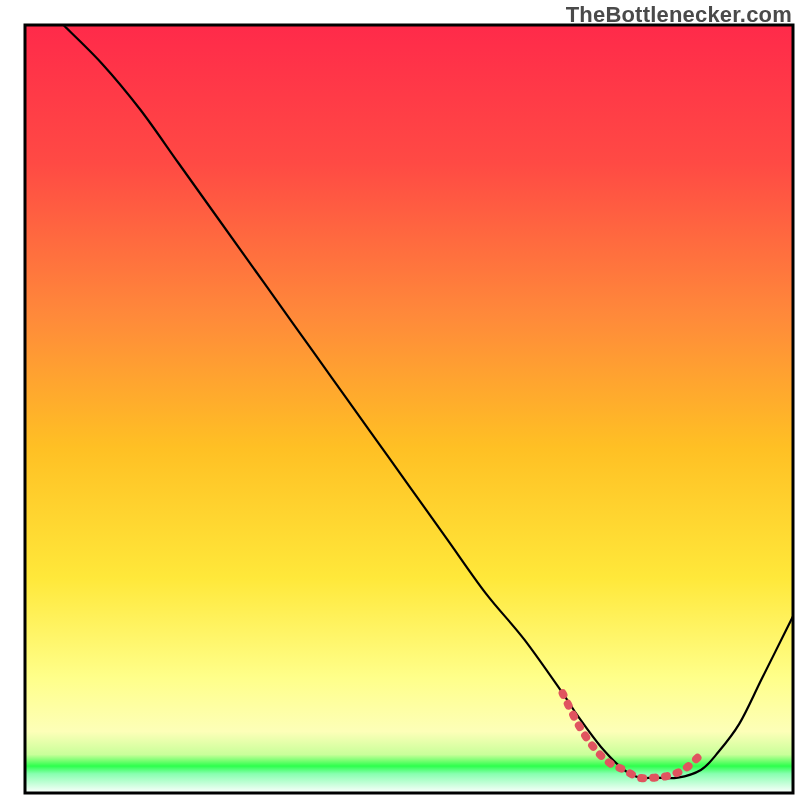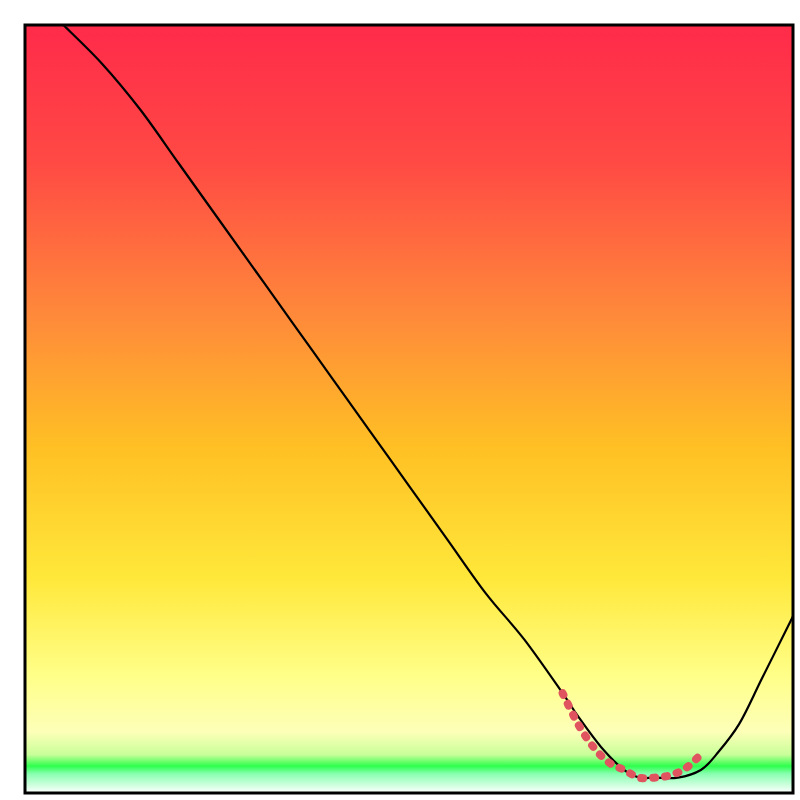--- a/index.html
+++ b/index.html
@@ -65,13 +65,14 @@
 
     <rect x="25" y="25" width="768" height="768" fill="none" stroke="#000000" stroke-width="3"></rect>
 
     <g clip-path="url(#plot-clip)">
       <path id="main-curve" fill="none" stroke="#000000" stroke-width="2.2" stroke-linecap="round" d="M 63.400000000000006 25 C 69.80000000000001 31.400000000000016, 89.00000000000001 49.320000000000086, 101.80000000000001 63.40000000000009 C 114.60000000000001 77.48000000000009, 127.39999999999999 92.84000000000003, 140.2 109.48000000000002 C 153 126.12, 165.8 145.32000000000002, 178.60000000000002 163.24 C 191.40000000000003 181.16, 204.20000000000002 199.08, 217 217 C 229.79999999999998 234.92, 242.6 252.84, 255.39999999999998 270.76 C 268.2 288.68, 280.99999999999994 306.59999999999997, 293.79999999999995 324.52 C 306.59999999999997 342.44, 319.40000000000003 360.35999999999996, 332.20000000000005 378.28 C 345.00000000000006 396.2, 357.8 414.12, 370.6 432.04 C 383.40000000000003 449.96000000000004, 396.2 467.88, 409 485.79999999999995 C 421.8 503.7199999999999, 434.6 521.64, 447.40000000000003 539.56 C 460.20000000000005 557.4799999999999, 472.99999999999994 576.68, 485.79999999999995 593.3199999999999 C 498.59999999999997 609.9599999999999, 511.40000000000003 622.76, 524.2 639.4 C 537 656.04, 553.6399999999999 680.3599999999999, 562.5999999999999 693.16 C 571.56 705.96, 571.5600000000001 707.24, 577.96 716.2 C 584.36 725.1600000000001, 593.32 737.9599999999999, 601 746.92 C 608.68 755.88, 617.64 764.84, 624.04 769.96 C 630.4399999999999 775.08, 634.2800000000001 776.36, 639.4000000000001 777.64 C 644.5200000000001 778.92, 648.36 777.64, 654.76 777.64 C 661.16 777.64, 670.1199999999999 778.92, 677.8 777.64 C 685.48 776.36, 694.44 773.8000000000001, 700.84 769.96 C 707.24 766.12, 709.8000000000001 762.28, 716.2 754.6 C 722.6 746.9200000000001, 731.5600000000001 736.6800000000001, 739.24 723.88 C 746.92 711.0799999999999, 753.3199999999999 695.7199999999999, 762.28 677.8 C 771.24 659.88, 787.88 626.6, 793 616.36"></path>
 
       <path id="optimal-dots" fill="none" stroke="#e0545f" stroke-width="8" stroke-linecap="round" stroke-dasharray="2 10" d="M 562.5999999999999 693.16 C 565.16 698.28, 572.84 714.92, 577.96 723.88 C 583.08 732.84, 588.1999999999999 740.52, 593.3199999999999 746.92 C 598.4399999999999 753.3199999999999, 603.5600000000001 758.4399999999999, 608.6800000000001 762.28 C 613.8000000000001 766.12, 618.92 767.4000000000001, 624.04 769.96 C 629.16 772.52, 634.2800000000001 776.36, 639.4000000000001 777.64 C 644.5200000000001 778.92, 649.64 778.024, 654.76 777.64 C 659.88 777.256, 665 776.8720000000001, 670.12 775.336 C 675.24 773.8, 680.36 771.88, 685.48 768.424 C 690.6 764.968, 698.28 756.904, 700.84 754.6"></path>
     </g>
   </svg>
 
+  <div class="watermark">TheBottlenecker.com</div>
 </div>
 
 </body></html>

